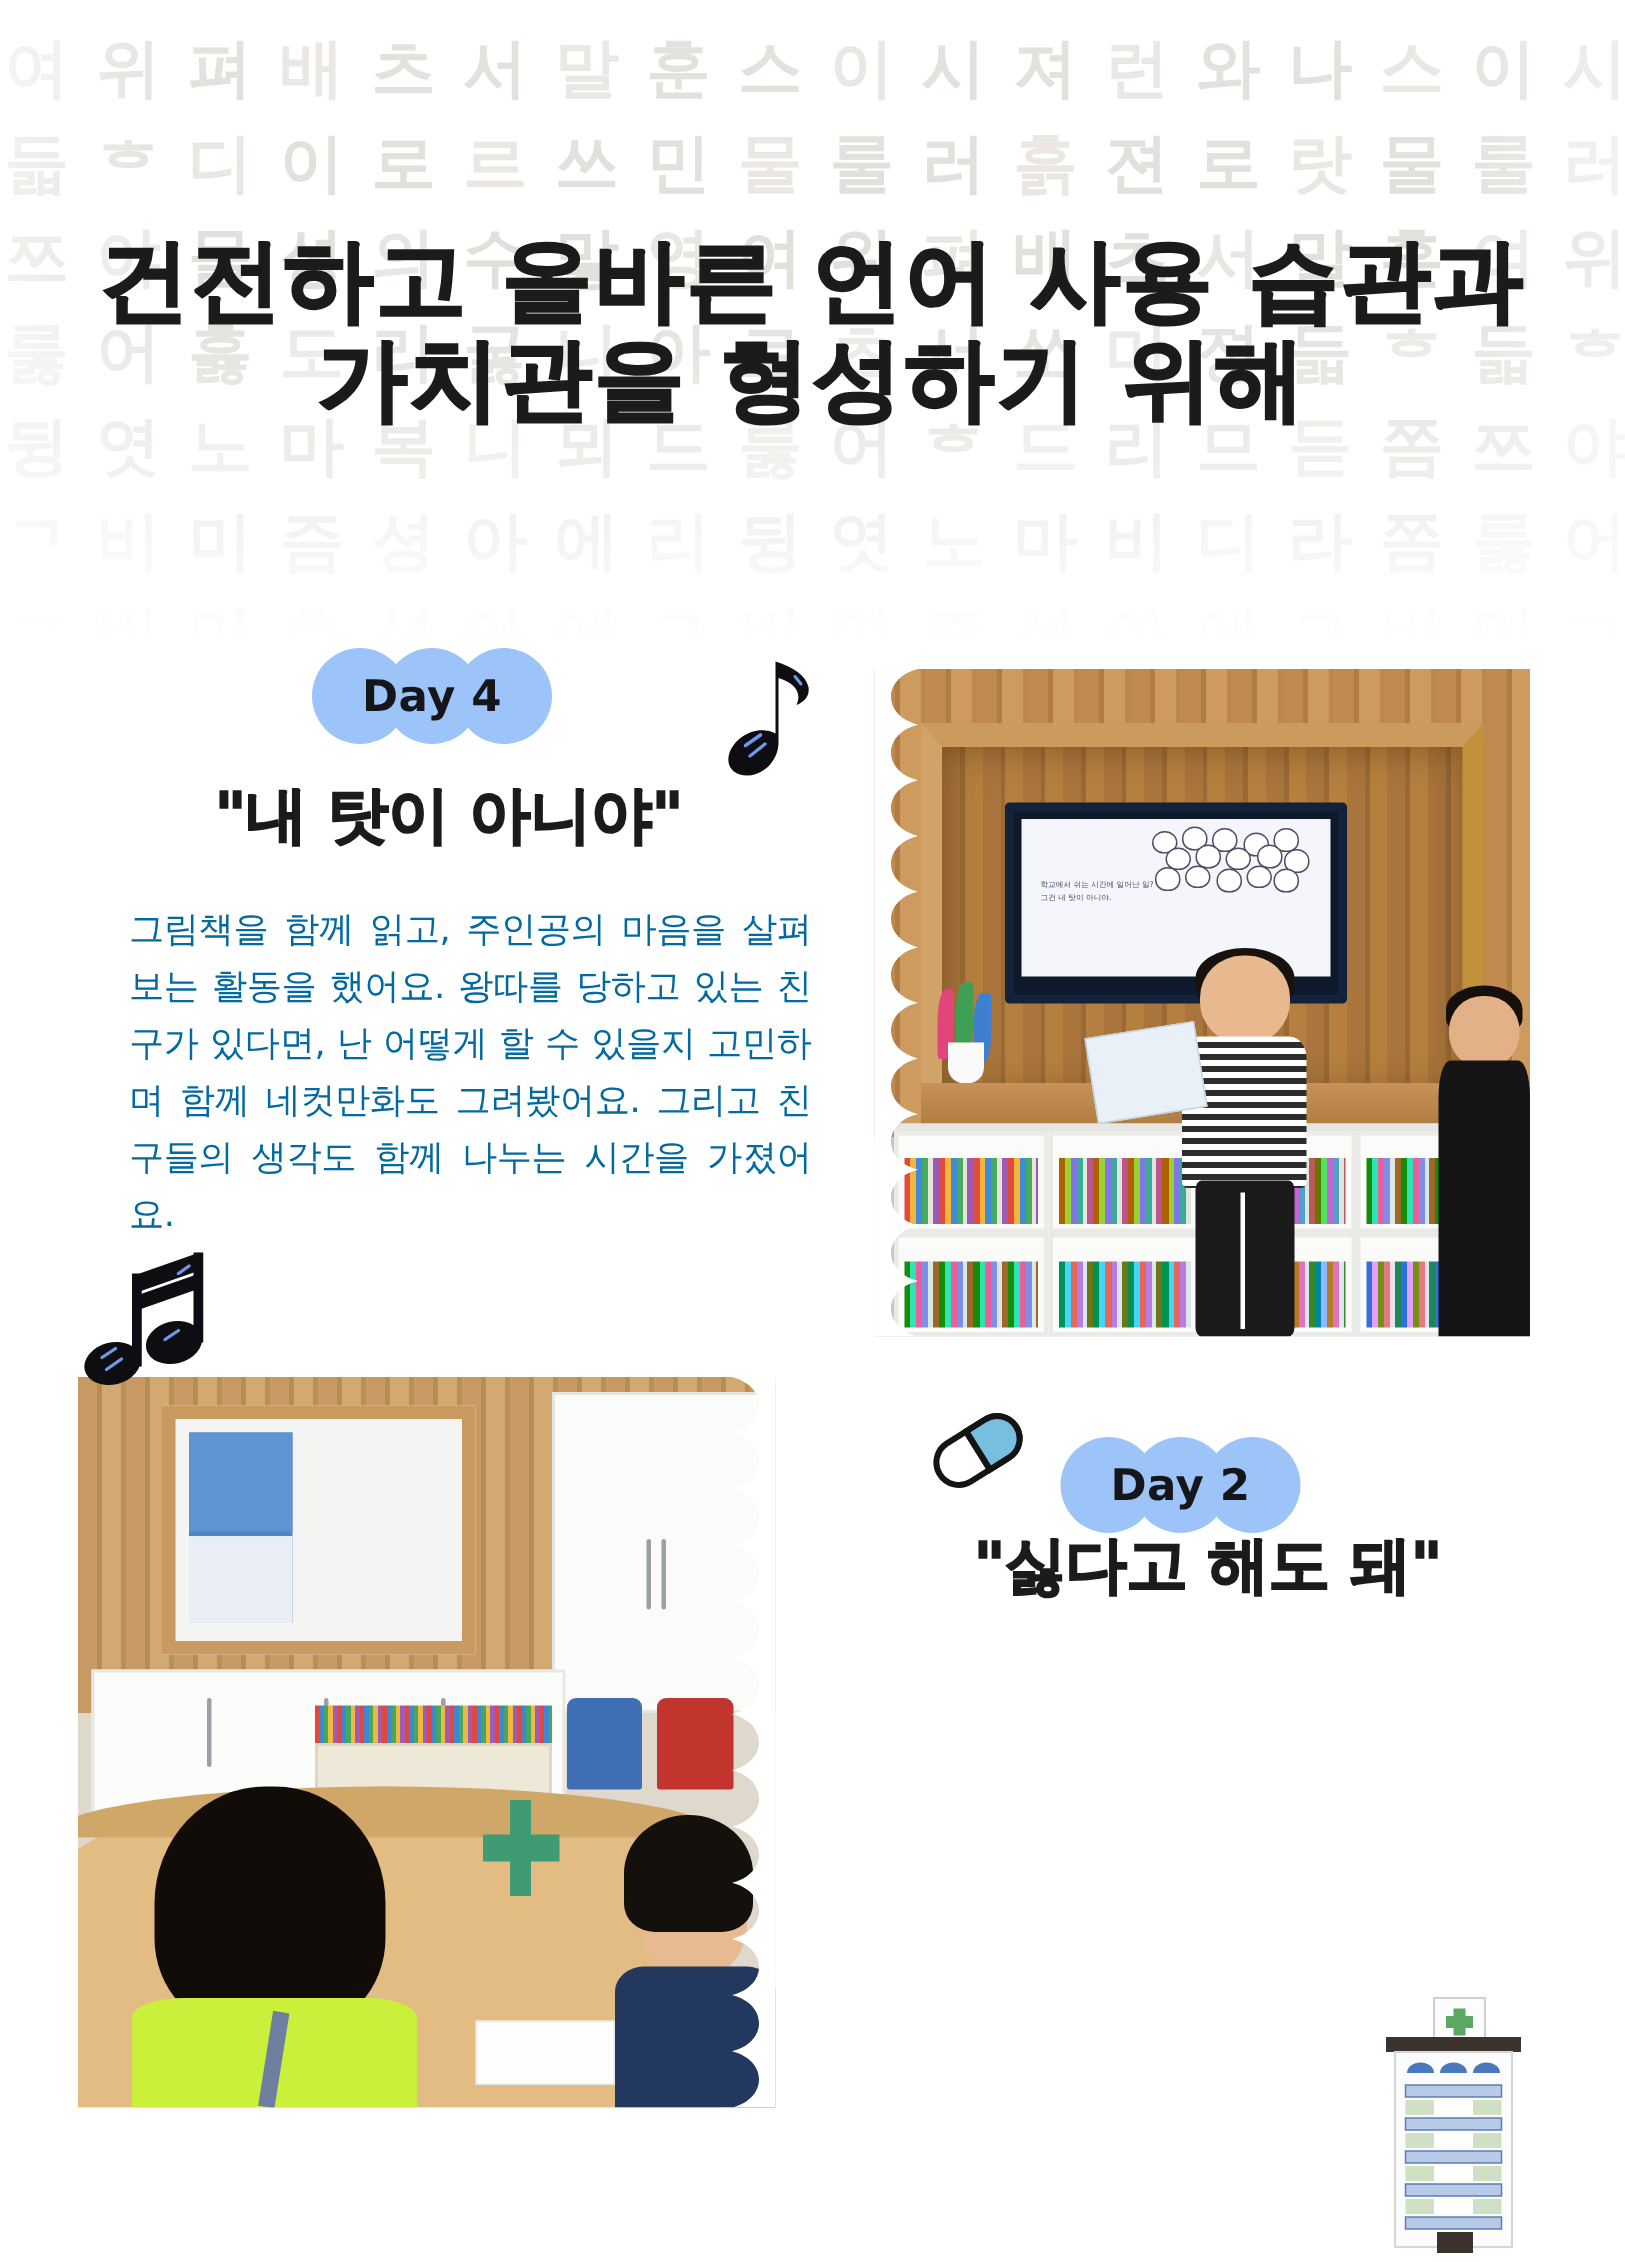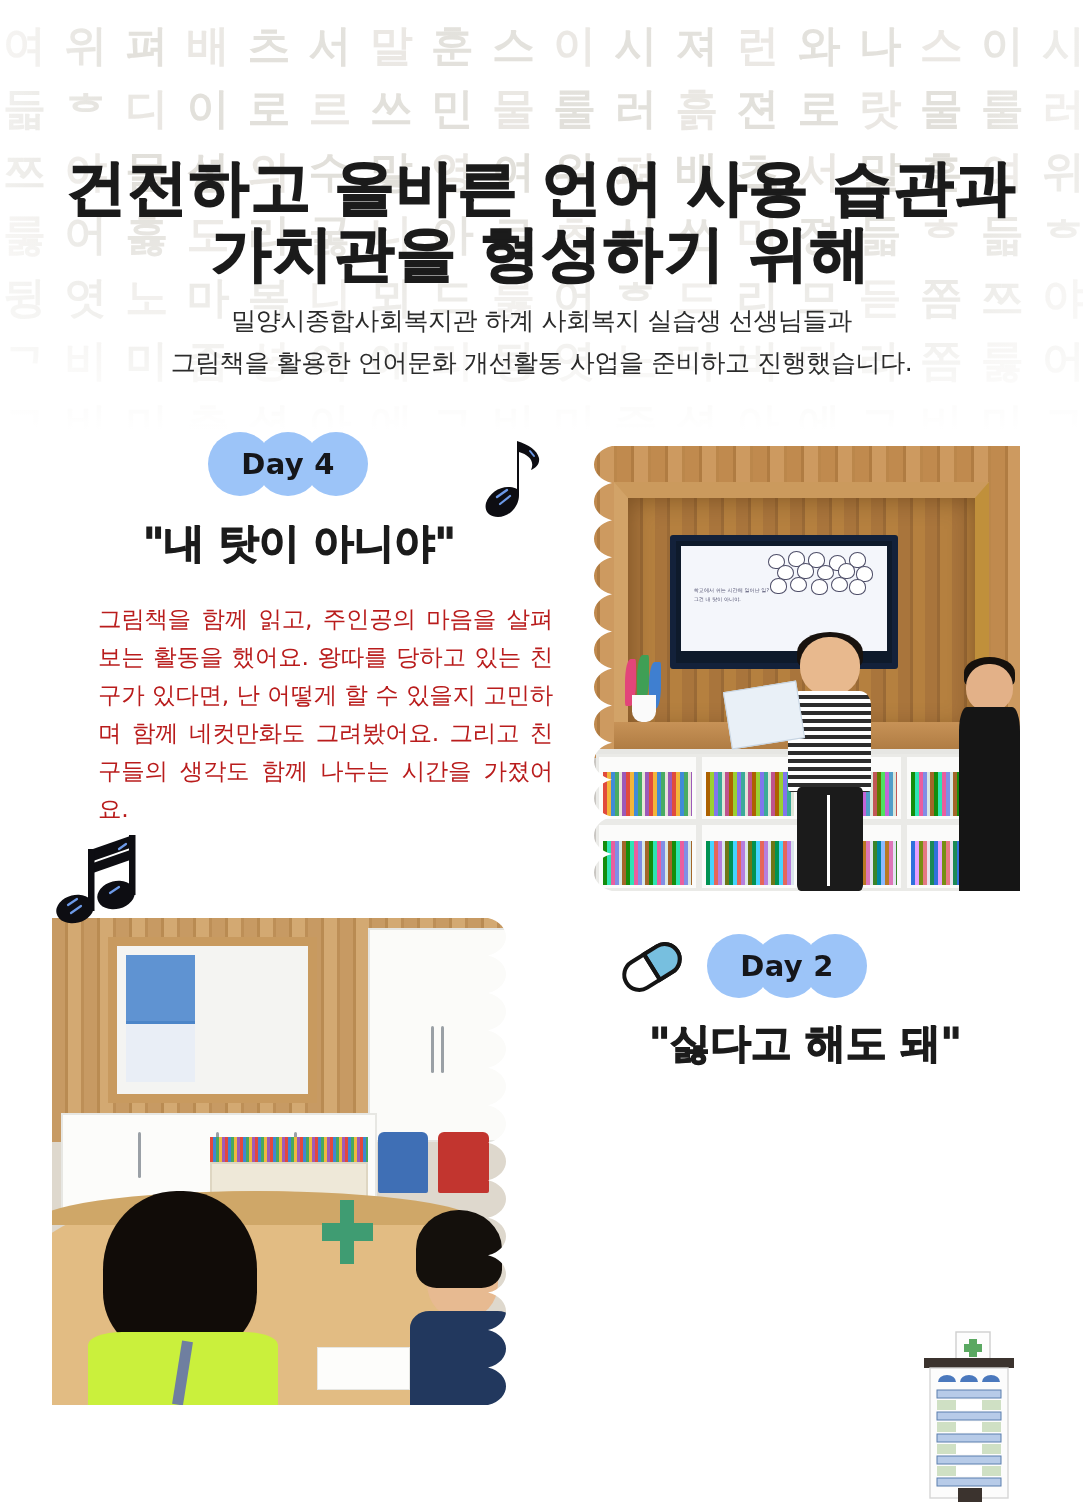--- a/index.html
+++ b/index.html
@@ -92,25 +92,24 @@
     letter-spacing:-.5px;white-space:nowrap;
     -webkit-text-stroke:1.2px #1b1b1b;
   }
 
   
   .body-text{
     position:absolute;z-index:6;
     font-family:"DejaVu Sans",sans-serif;
     font-size:23.5px;
     line-height:38px;
-    color:#b91c1c;
+    color:#0369a1;
     text-align:justify;
     text-justify:inter-character;
     letter-spacing:-.3px;
-    margin-left:12px;
   }
 
   
   .photo{position:absolute;z-index:3;overflow:hidden;}
   .photo .inner{position:absolute;inset:0;}
 
   
   #photo1{left:583px;top:446px;width:437px;height:445px;}
   #photo1 .scene{position:absolute;inset:0;background:#c9c6c2;}
   
@@ -362,24 +361,20 @@
           <span class="bg-cell">ᄀ</span>
         </div>
       </div>
   </div>
   <div class="bg-fade"></div>
 
   <div class="headline">
     <div class="h-line">건전하고 올바른 언어 사용 습관과</div>
     <div class="h-line">가치관을 형성하기 위해</div>
   </div>
-  <div class="subhead">
-    <div class="s-line">밀양시종합사회복지관 하계 사회복지 실습생 선생님들과</div>
-    <div class="s-line">그림책을 활용한 언어문화 개선활동 사업을 준비하고 진행했습니다.</div>
-  </div>
 
   <div class="day-badge" style="left:208px;top:432px;width:160px;">
     <div class="circles">
       <span class="circ c1"></span>
       <span class="circ c2"></span>
       <span class="circ c3"></span>
     </div>
     <div class="day-label">Day 4</div>
   </div>
 
@@ -547,21 +542,21 @@
   <div id="pill-icon">
     <svg viewBox="0 0 72 62" width="72" height="62" aria-hidden="true">
       <g transform="rotate(-32 36 31)">
         <rect x="6" y="16" width="60" height="30" rx="15" fill="#ffffff" stroke="#141414" stroke-width="4"></rect>
         <path d="M36 16 H51 A15 15 0 0 1 51 46 H36 Z" fill="#77bfdf" stroke="#141414" stroke-width="4"></path>
         <line x1="36" y1="16" x2="36" y2="46" stroke="#141414" stroke-width="4"></line>
       </g>
     </svg>
   </div>
 
-  <div class="day-badge" style="left:707px;top:934px;width:160px;">
+  <div class="day-badge" style="left:707px;top:958px;width:160px;">
     <div class="circles">
       <span class="circ c1"></span>
       <span class="circ c2"></span>
       <span class="circ c3"></span>
     </div>
     <div class="day-label">Day 2</div>
   </div>
 
   <div class="sec-title" style="left:649px;top:1016px;">"싫다고 해도 돼"</div>
 

